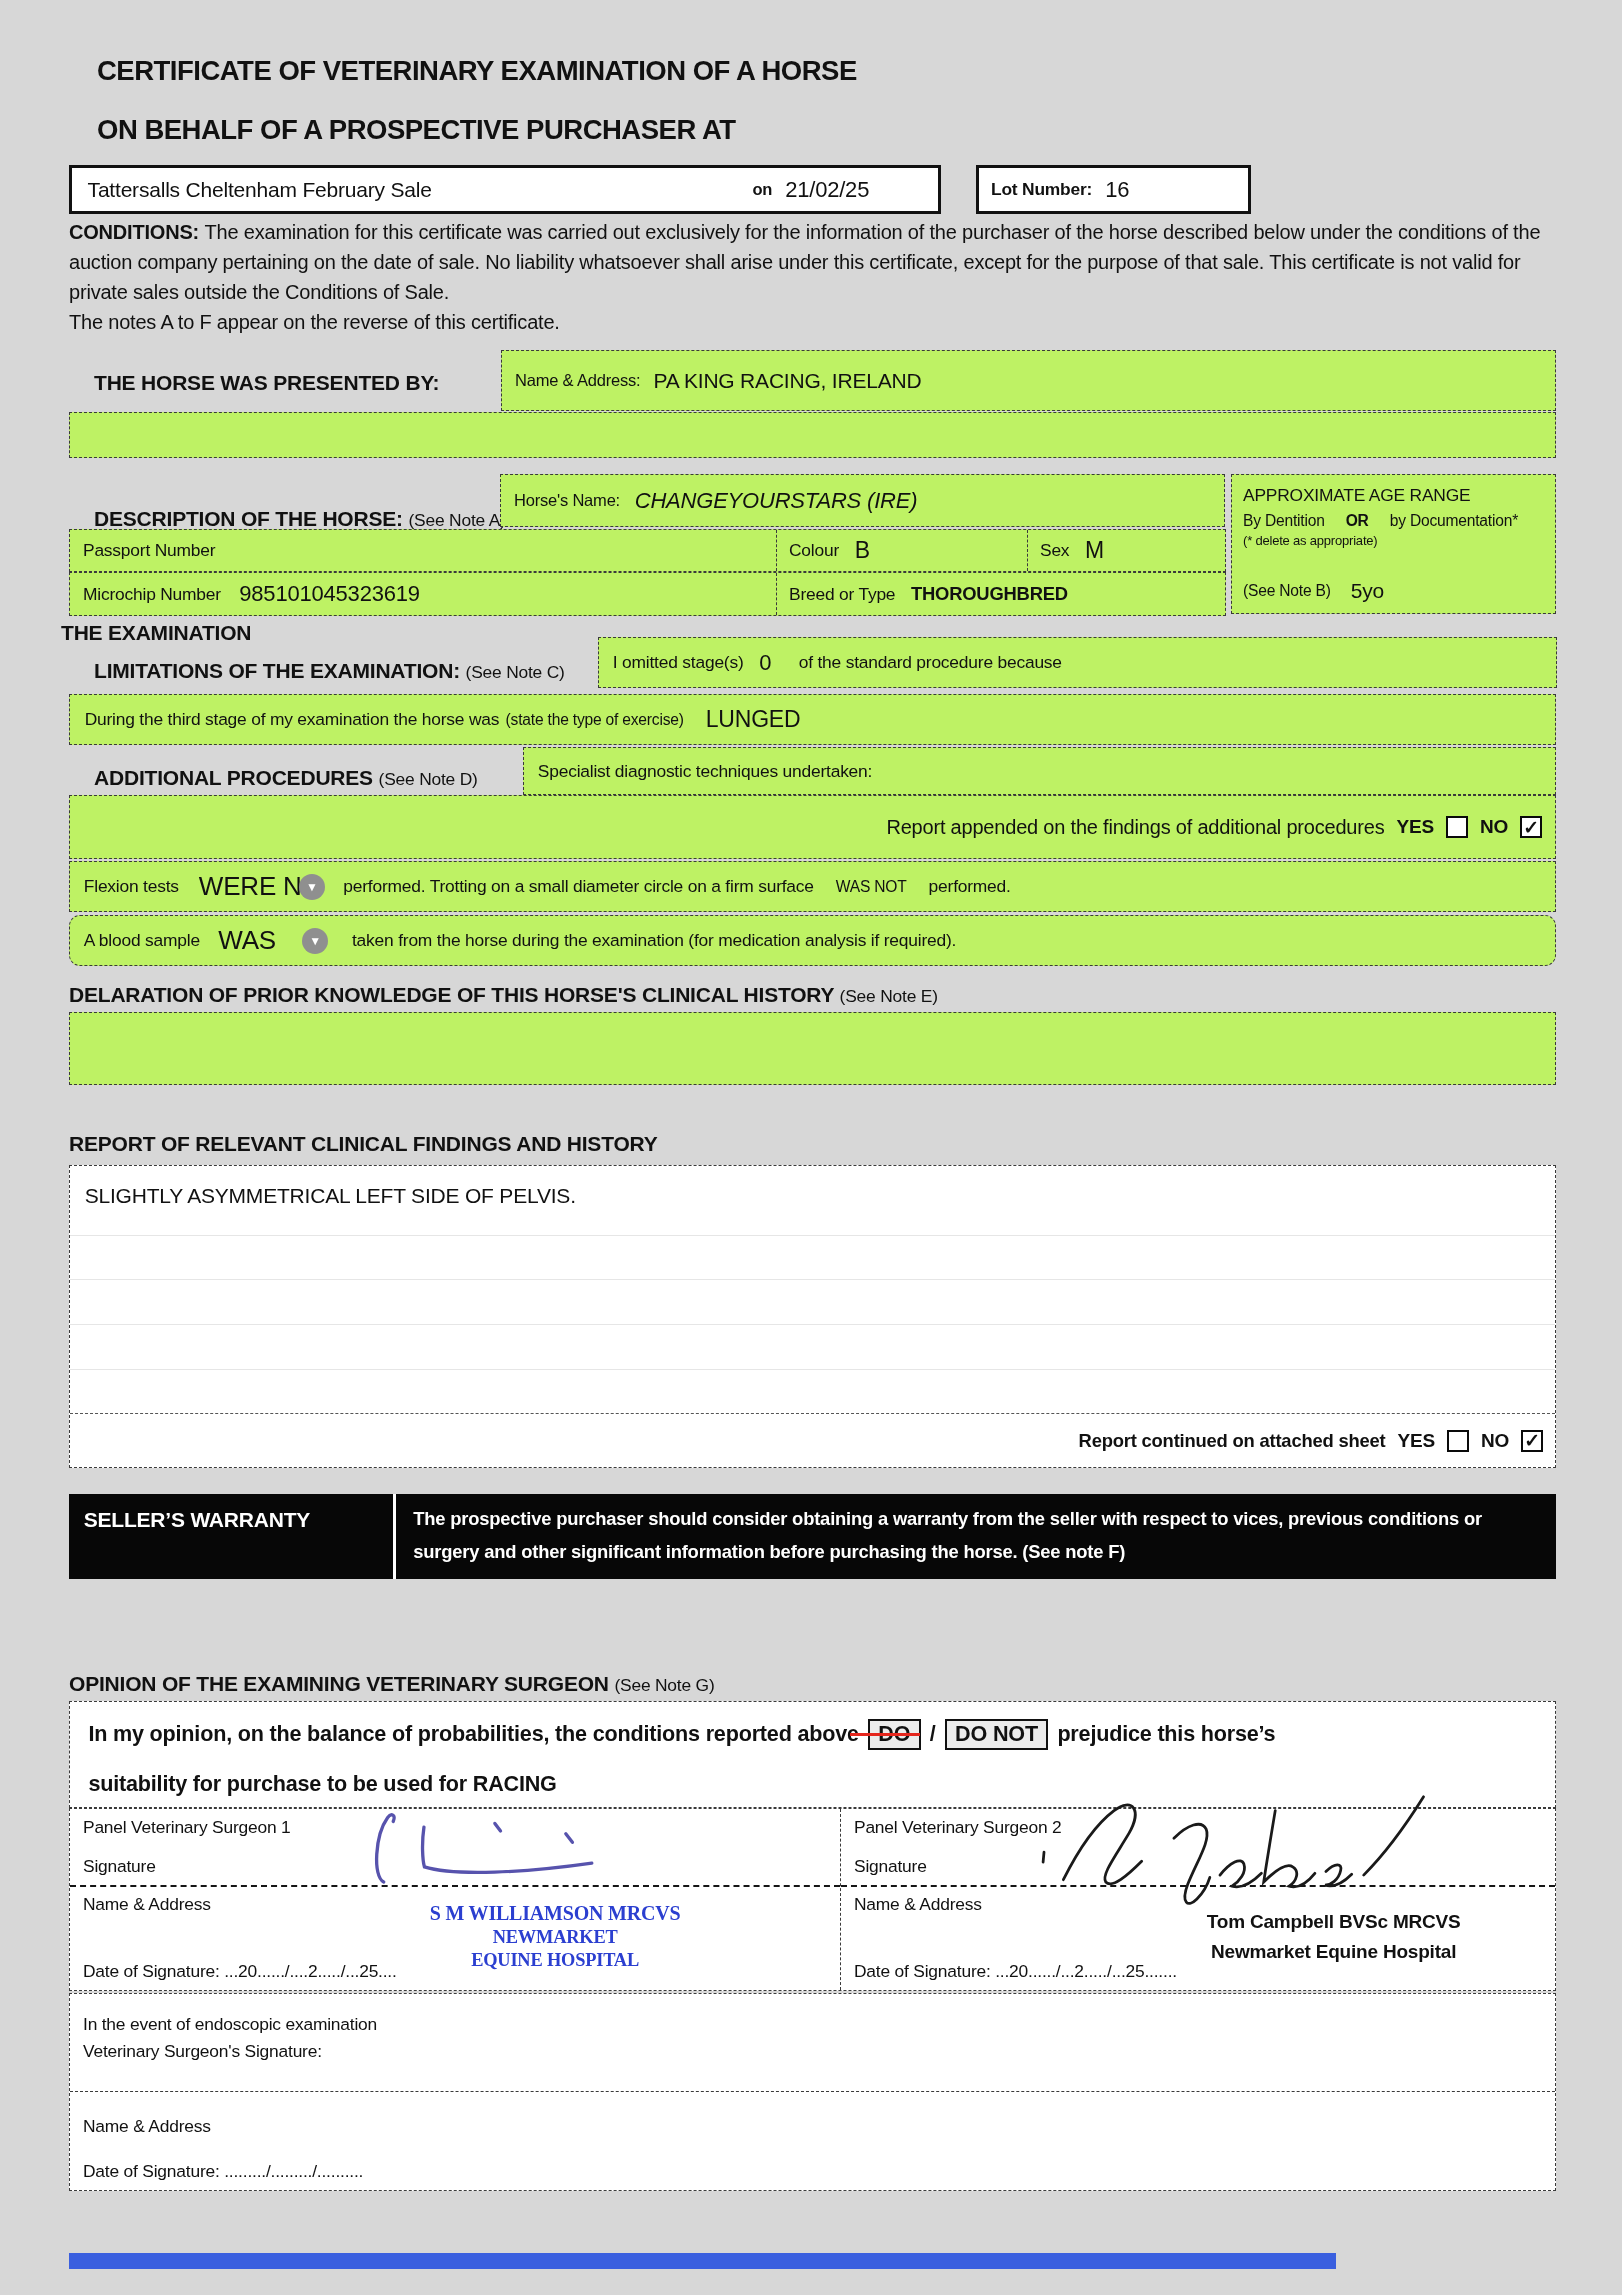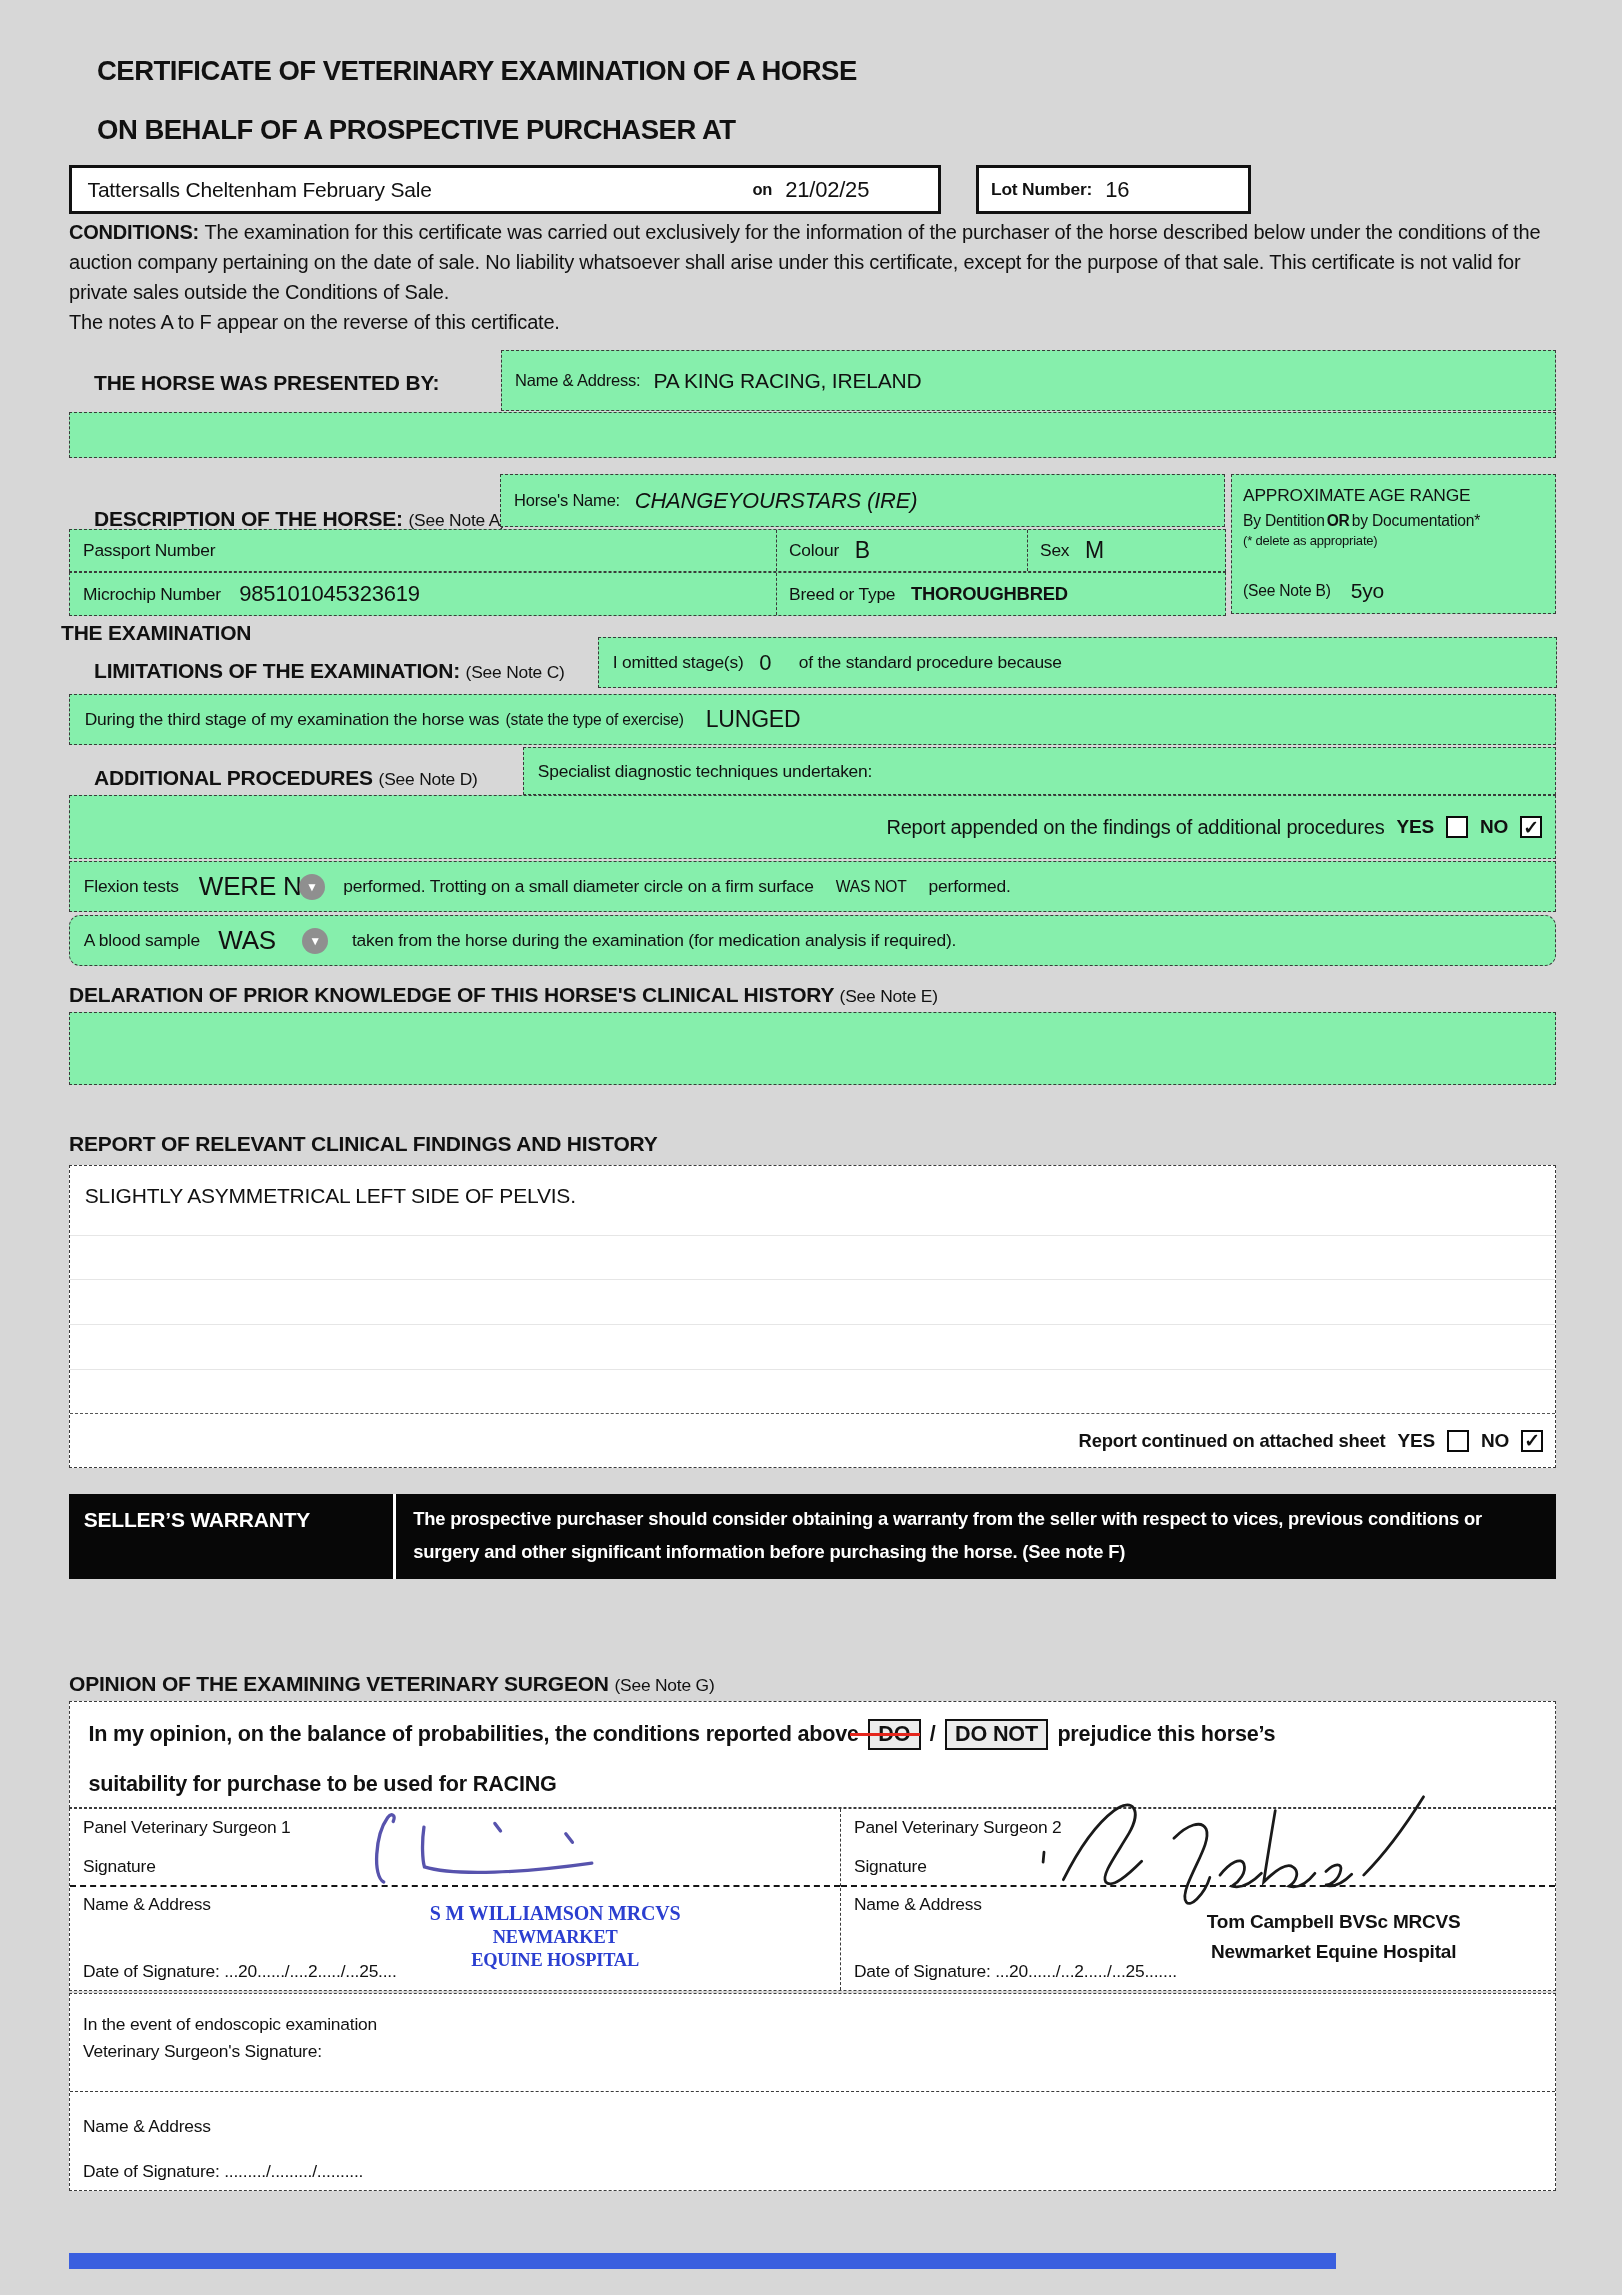--- a/index.html
+++ b/index.html
@@ -34,21 +34,21 @@
   .sale-date { font-size:22px; margin-right:55px; }
   .lot-box { left:976px; top:165px; width:275px; height:49px; padding:0 12px; }
   .lot-label { font-size:17.4px; font-weight:bold; margin-right:13px; }
   .lot-value { font-size:22px; }
 
   
   .conditions { left:69px; top:217px; width:1490px; font-size:20px; line-height:1.5; }
   .conditions .clabel { font-weight:bold; margin-right:5.5px; }
 
   
-  .inp { background:#86efac; border:1.4px dashed #3a3a3a; }
+  .inp { background:#bef264; border:1.4px dashed #3a3a3a; }
 
   
   .cell { display:flex; align-items:center; }
   .vdiv { border-left:1.4px dashed #3a3a3a; }
 
   
   .cbx {
     display:inline-flex; align-items:center; justify-content:center;
     width:22px; height:22px; border:2.8px solid #0a0a0a; background:#fff;
     font-size:19px; font-weight:bold; line-height:1;
@@ -146,21 +146,21 @@
     <span class="sec-note">(See Note A)</span>
   </div>
   <div class="abs inp flex-row" style="left:500px; top:474px; width:725px; height:53px; padding:0 13px; gap:14.7px;">
     <span class="small-label">Horse's Name:</span>
     <span style="font-size:22px;font-style:italic;">CHANGEYOURSTARS (IRE)</span>
   </div>
 
   <div class="abs inp" style="left:1231px; top:474px; width:325px; height:140px; padding:10px 11px; display:flex; flex-direction:column;">
     <div class="field-label">APPROXIMATE AGE RANGE</div>
     <div style="font-size:15.6px; margin-top:5.5px;">
-      <span>By Dentition</span><span class="bold" style="margin:0 2px;">OR</span><span>by Documentation*</span>
+      <span>By Dentition</span><span class="bold" style="margin:0 21px;">OR</span><span>by Documentation*</span>
     </div>
     <div style="font-size:13px; margin-top:3.7px;">(* delete as appropriate)</div>
     <div style="margin-top:auto; display:flex; align-items:center; gap:20px;">
       <span style="font-size:15.6px;">(See Note B)</span>
       <span class="value">5yo</span>
     </div>
   </div>
 
   <div class="abs inp" style="left:69px; top:529px; width:1157px; height:43px; display:flex;">
     <div class="cell" style="width:706px; padding-left:13px;">

